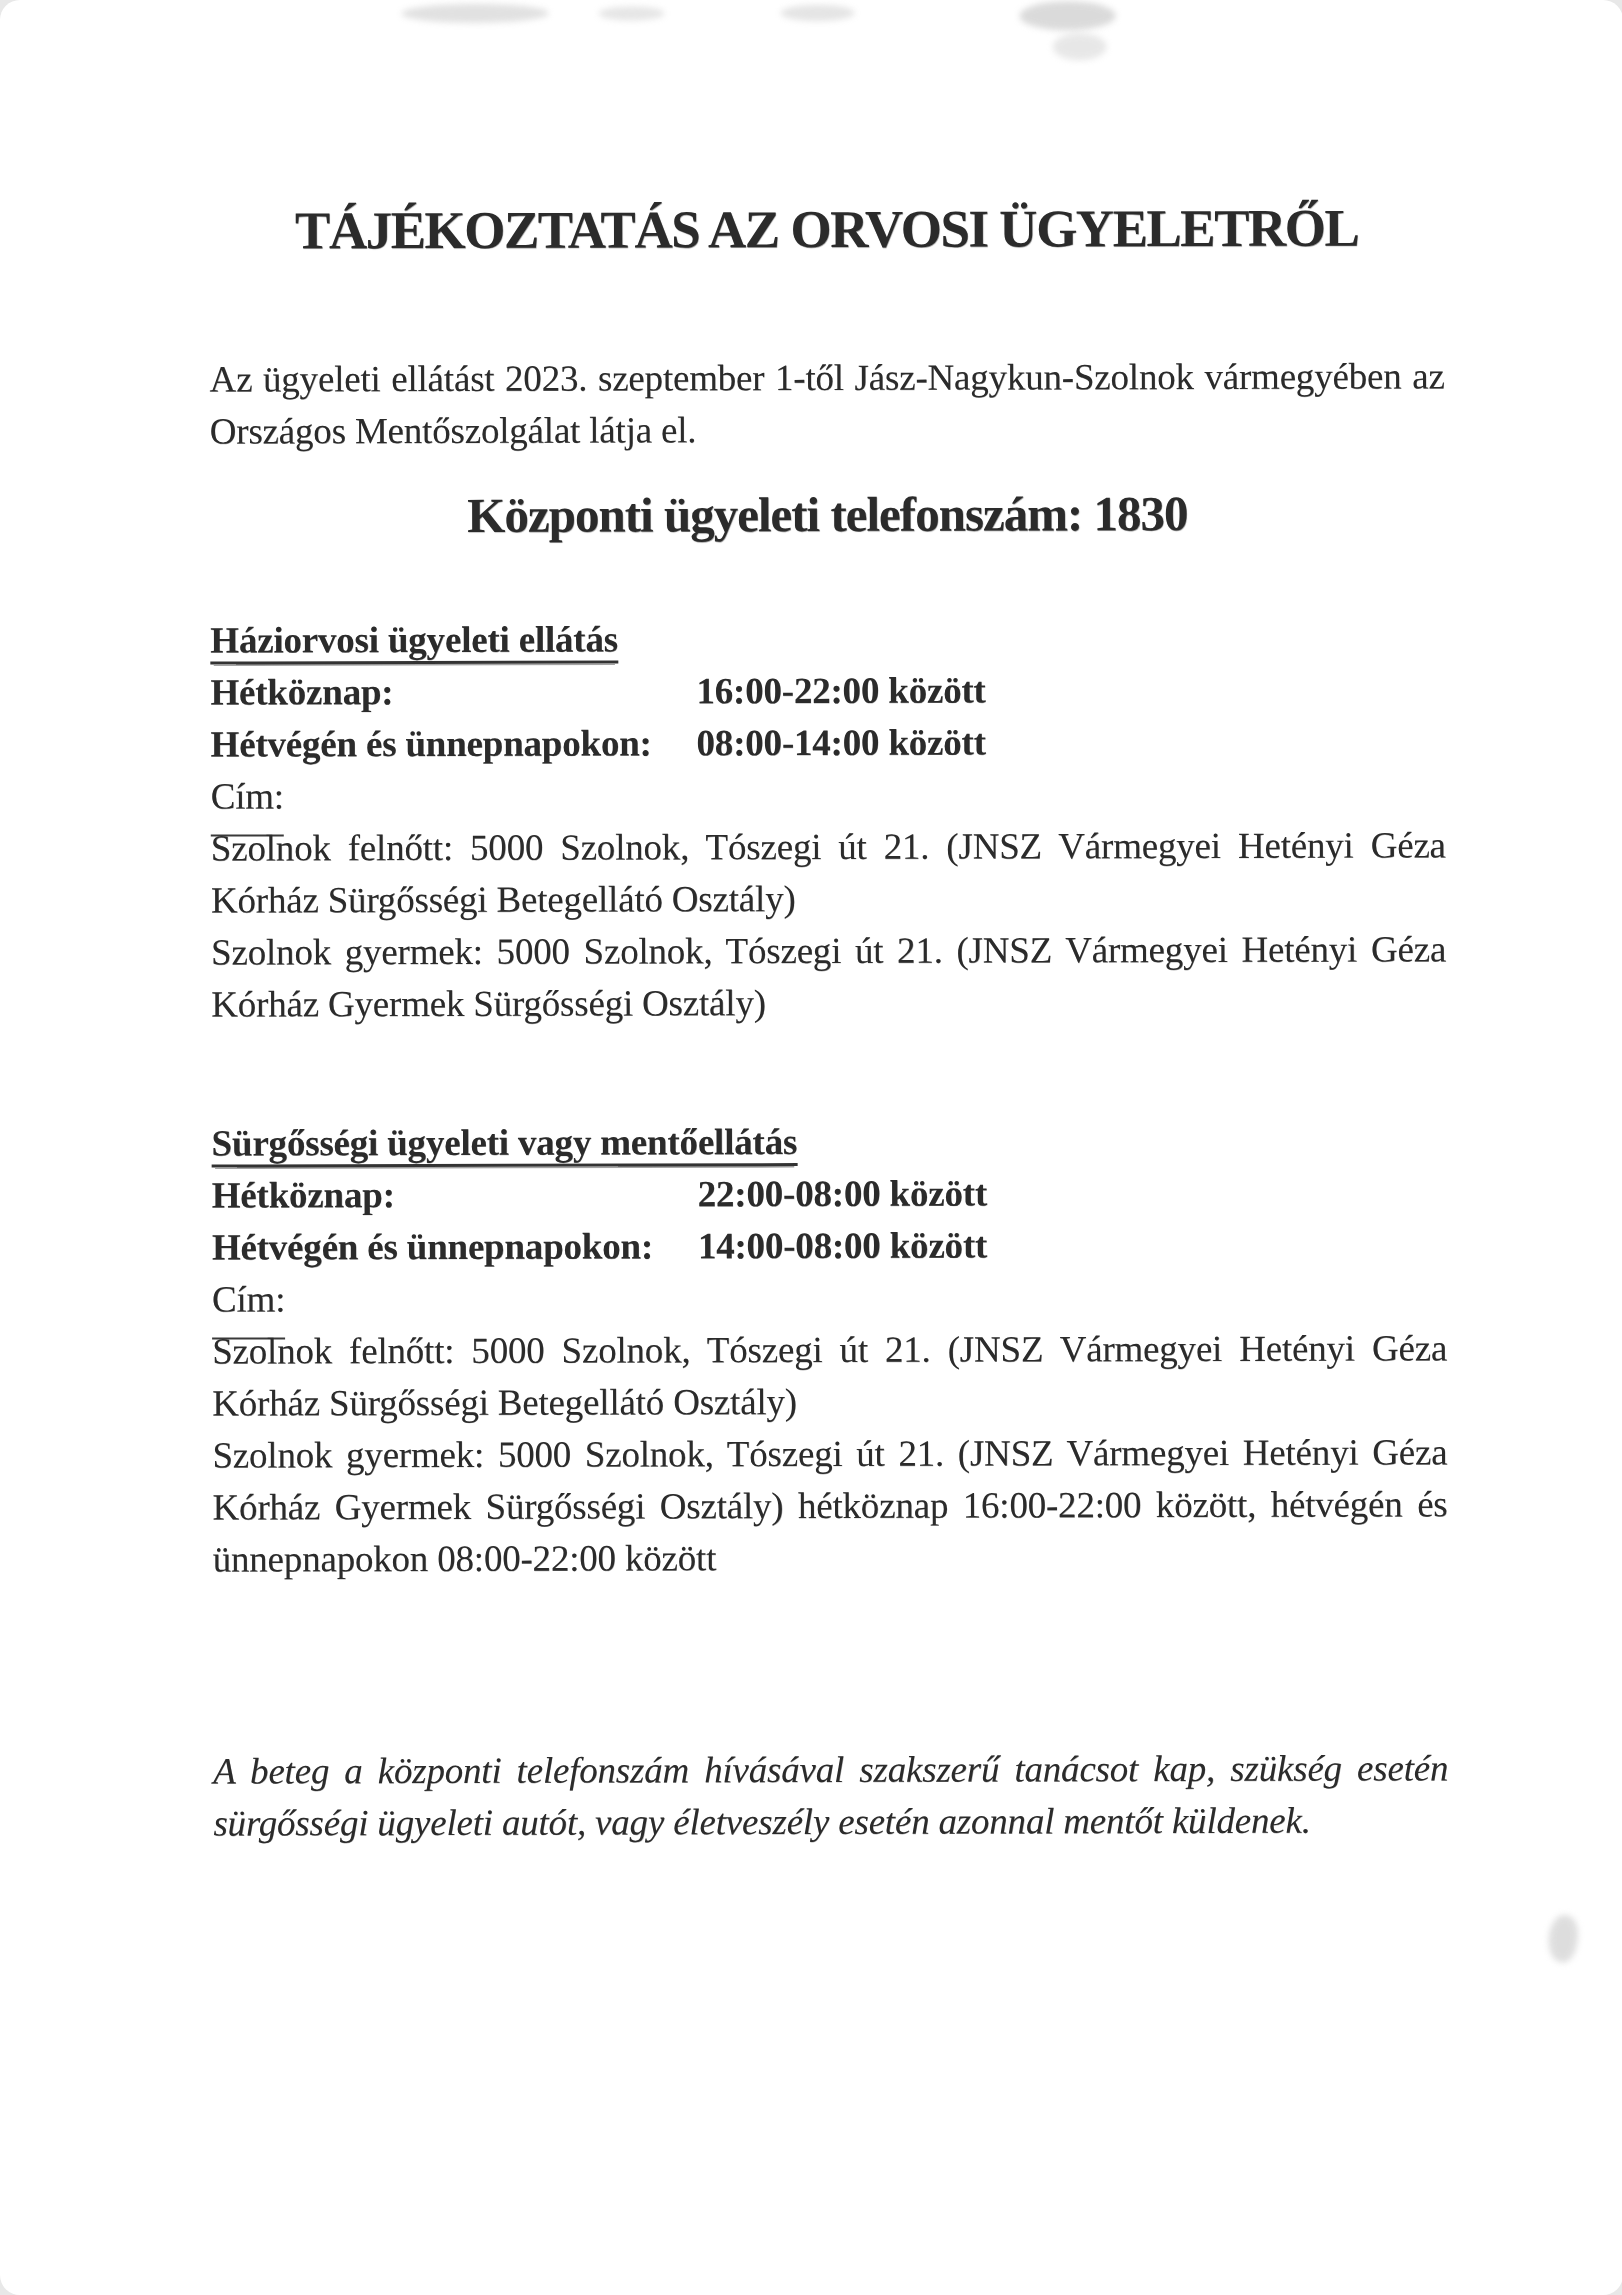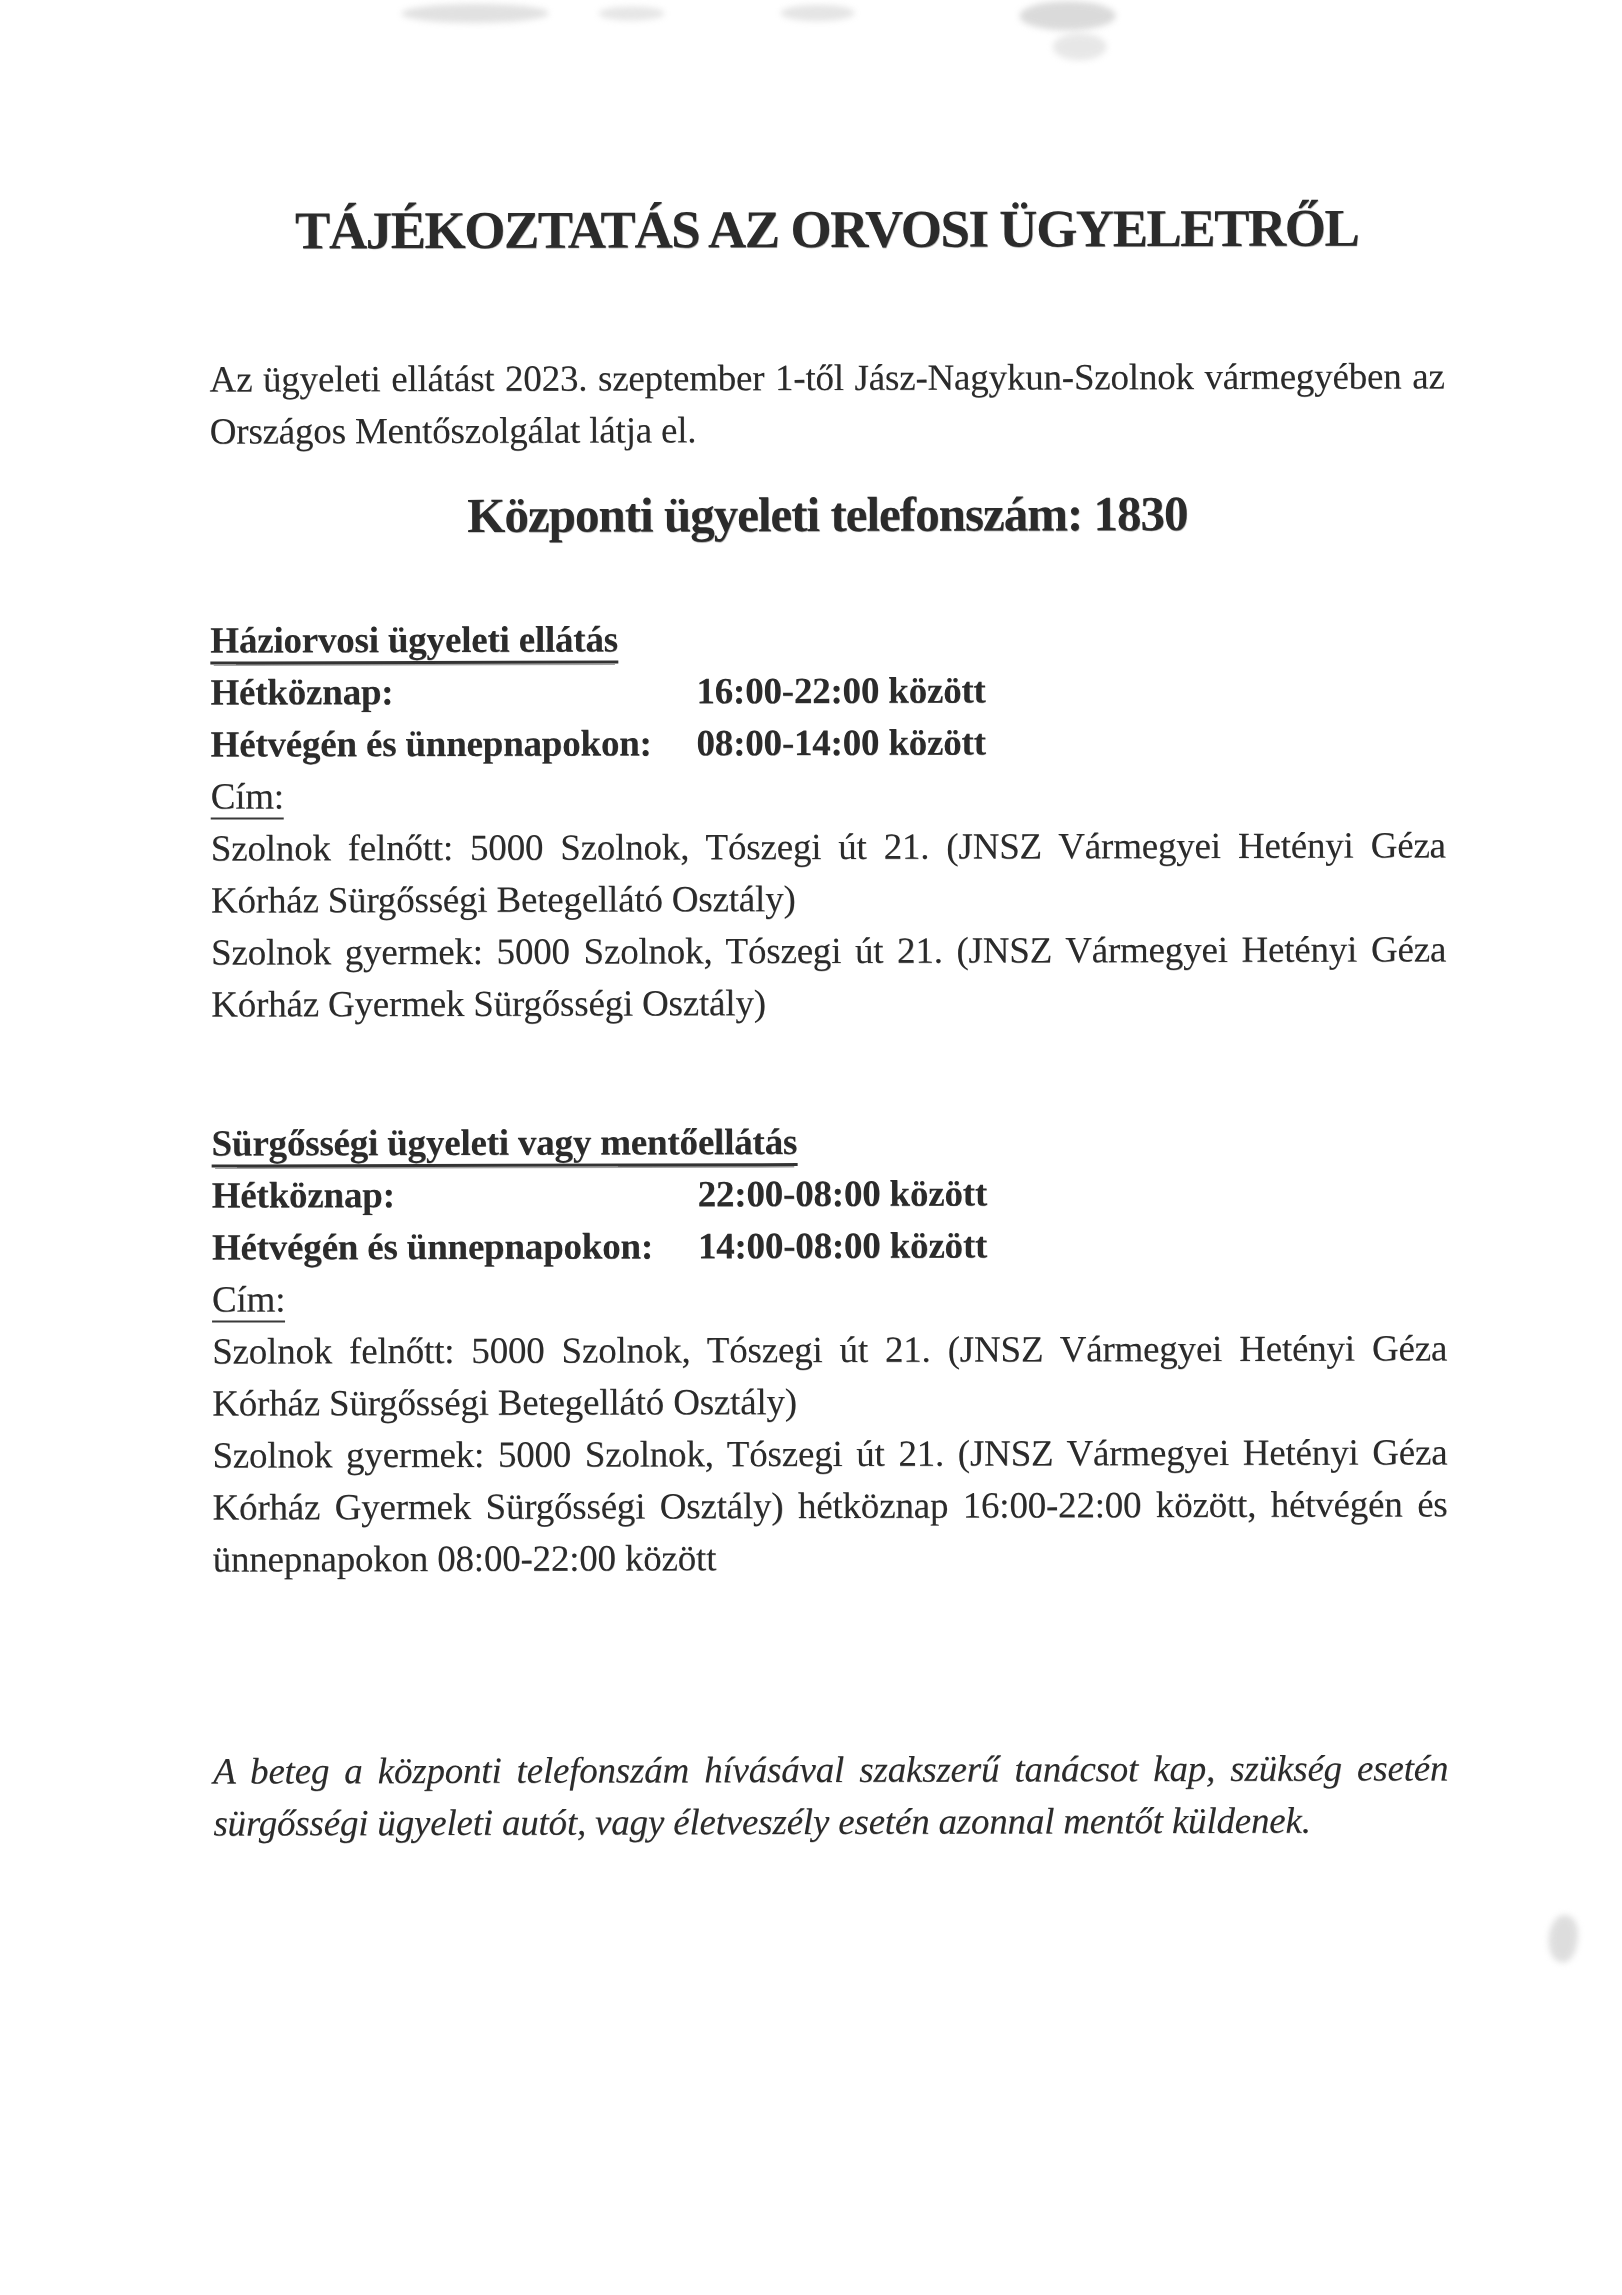--- a/index.html
+++ b/index.html
@@ -8,20 +8,21 @@
   }
   html,body{margin:0;padding:0;background:#e8e8e8;}
   .page{
     position:relative;
     width:1623px;
     height:2295px;
     background:var(--paper);
     overflow:hidden;
     font-family:"Liberation Serif","DejaVu Serif",serif;
     color:var(--ink);
+    border-radius:20px;
   }
   .content{
     position:absolute;
     inset:0;
     transform:rotate(-0.15deg);
     transform-origin:50% 40%;
   }
   .blk{
     position:absolute;
     left:211px;
@@ -61,21 +62,21 @@
   .sec1{top:613px;}
   .sec2{top:1116px;}
   .sec-heading{font-weight:bold;}
   .u-thick{
     border-bottom:3.4px solid #333333;
     padding-bottom:1px;
     box-shadow:0 4.9px 0 -3.4px rgba(90,90,90,0.55);
   }
   .u-thin{
     border-bottom:2px solid #3a3a3a;
-    padding-bottom:1px;
+    padding-bottom:18px;
   }
   .row{
     display:grid;
     grid-template-columns:486px 1fr;
     font-weight:bold;
   }
   .addr{
     margin:0;
     text-align:justify;
   }

